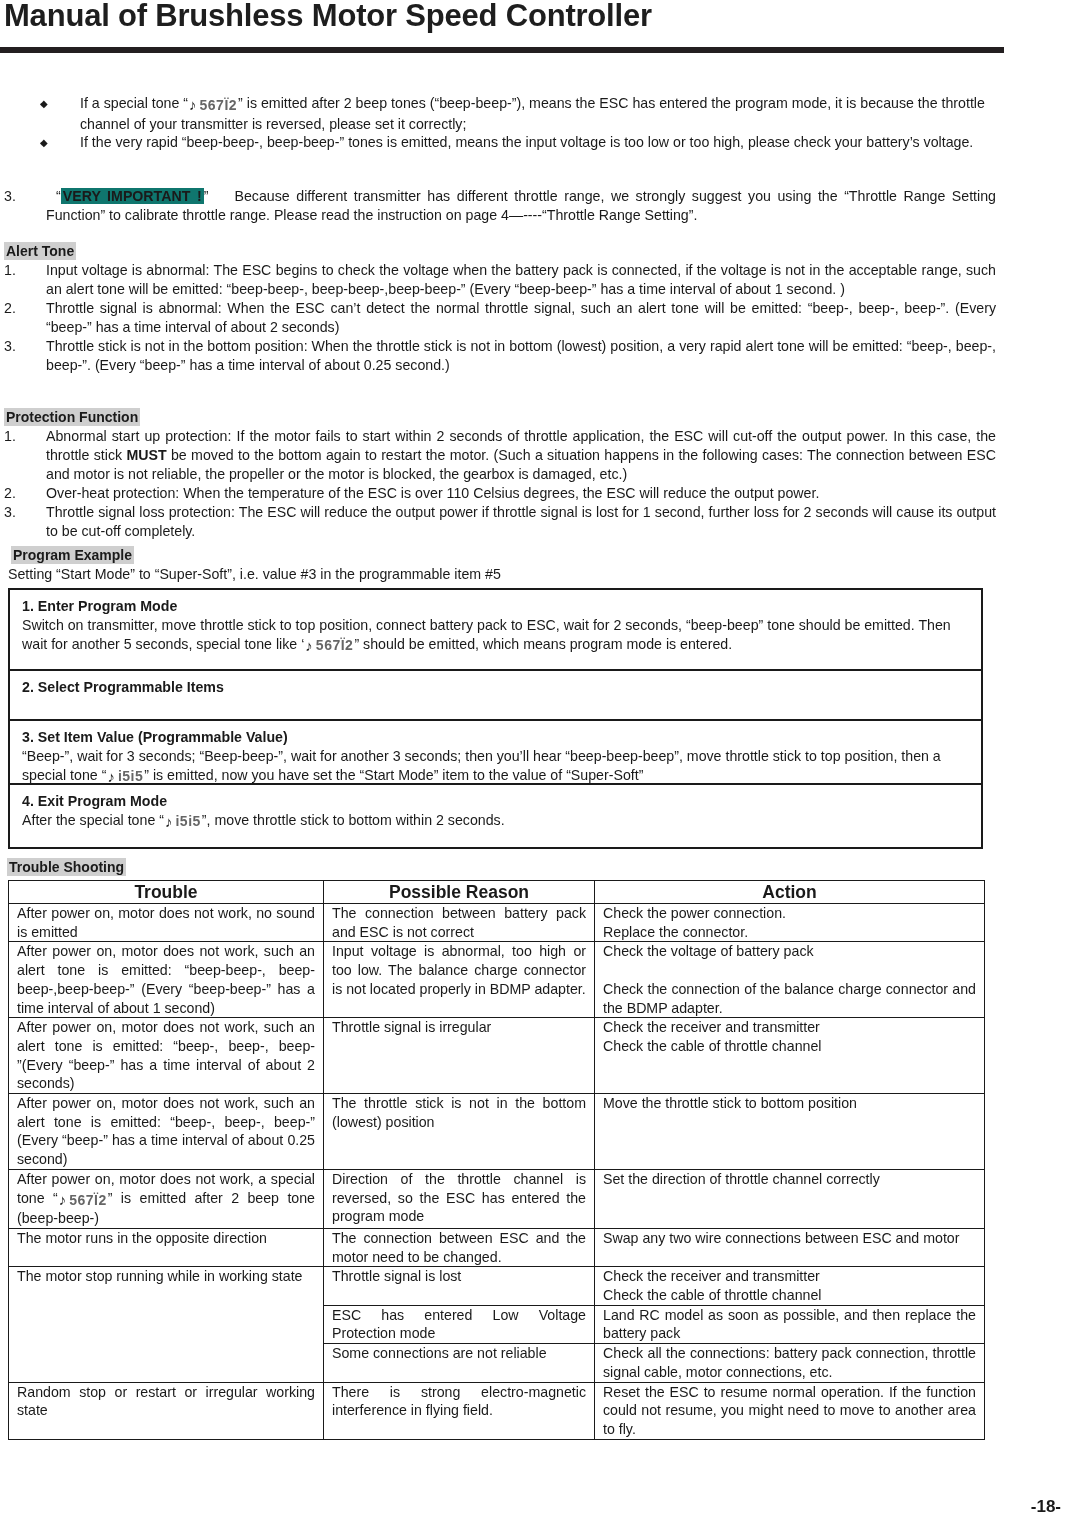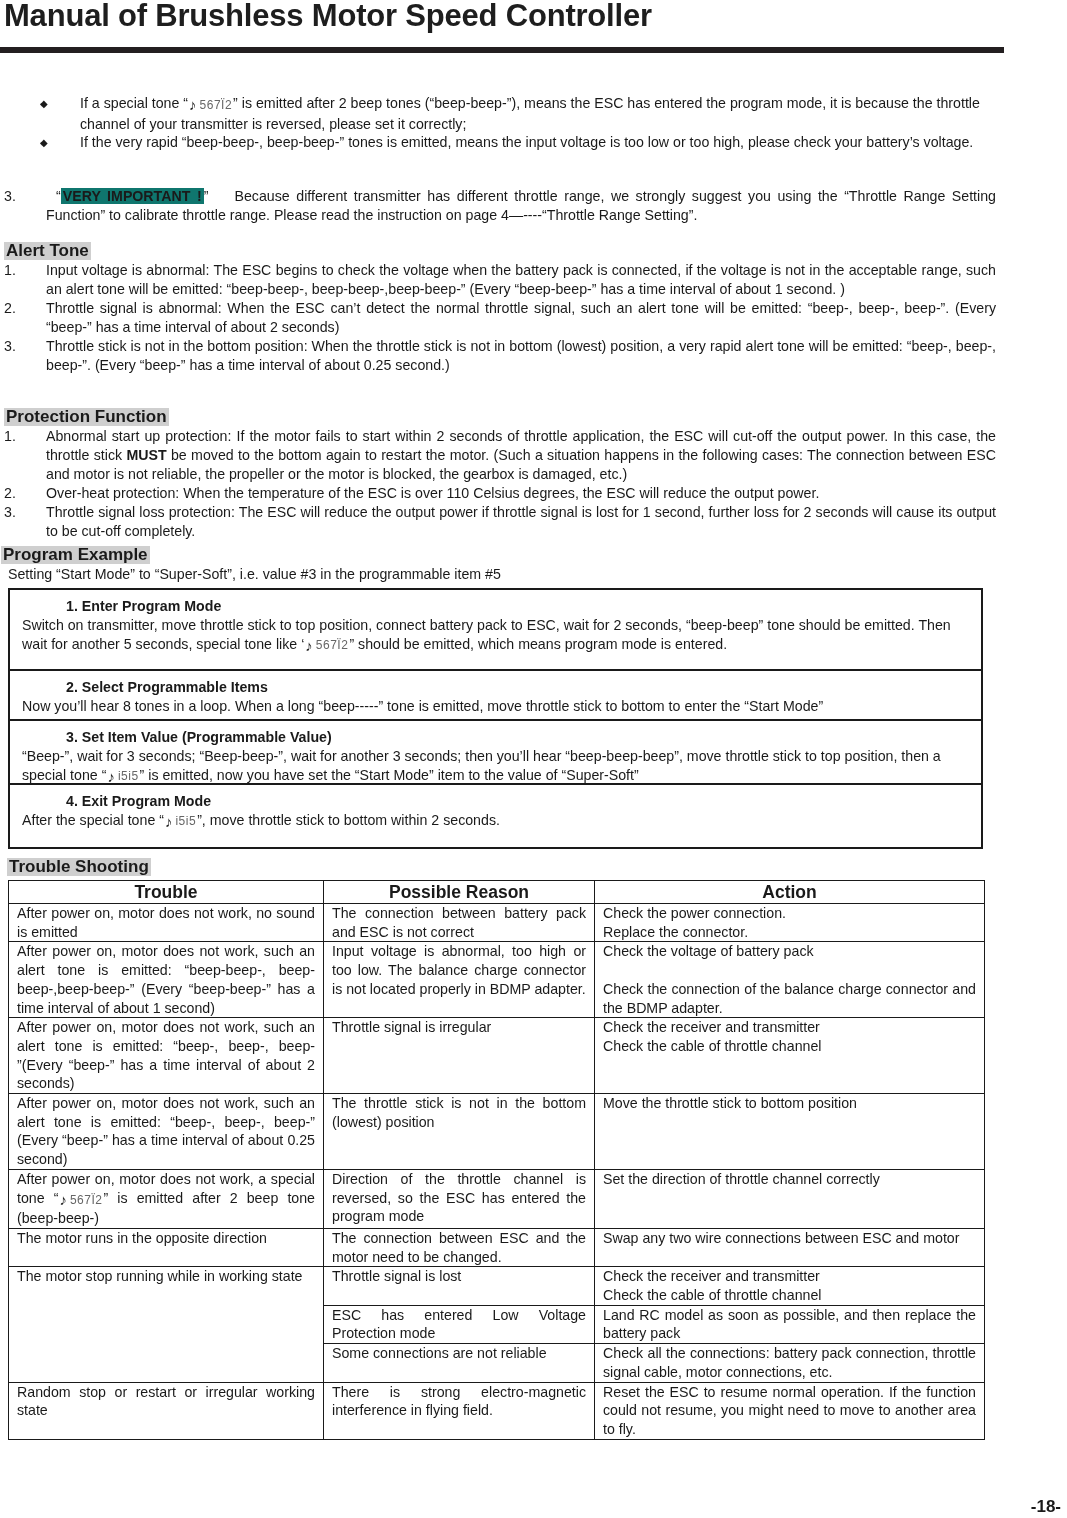--- a/index.html
+++ b/index.html
@@ -13,43 +13,43 @@
   }
   .title-rule { position: absolute; left: 0; top: 47px; width: 1004px; height: 6px; background: #231f20; }
 
   .bullets { position: absolute; left: 40px; top: 94px; width: 960px; }
   .bullet { display: flex; line-height: 18.5px; }
   .bullet .mark { width: 40px; flex: none; font-size: 10px; padding-top: 1px; }
   .bullet .txt { flex: 1; }
 
   .tone { display: inline-flex; align-items: center; vertical-align: -2px; margin: 0 1px; }
   .tone .note { font-size: 15px; font-weight: bold; color: #222; }
-  .tone .digits { font-size: 12px; color: #666; font-weight: normal; letter-spacing: 0.5px; margin-left: 3px; }
+  .tone .digits { font-size: 14px; color: #666; font-weight: bold; letter-spacing: 0.5px; margin-left: 3px; }
 
   .item { display: flex; line-height: 19px; }
   .item .num { width: 42px; flex: none; }
   .item .txt { flex: 1; text-align: justify; }
 
   .important { position: absolute; left: 4px; top: 187px; width: 992px; }
   .hl { background: #0f766e; font-weight: bold; padding: 0 2px; }
 
   .section-head {
     position: absolute; display: inline-block; background: #cfcfcf;
-    font-weight: bold; font-size: 17px; padding: 0 2px; line-height: 18px;
+    font-weight: bold; font-size: 14px; padding: 0 2px; line-height: 18px;
   }
   .list { position: absolute; left: 4px; width: 992px; }
 
   .example-sub { position: absolute; left: 8px; top: 565px; line-height: 18px; }
   .prog-box {
     position: absolute; left: 8px; top: 588px; width: 975px;
     border: 2px solid #1a1a1a; border-right-width: 2px; box-sizing: border-box;
   }
   .step { padding: 7px 10px 6px 12px; line-height: 19px; border-bottom: 2px solid #1a1a1a; }
   .step:last-child { border-bottom: none; }
-  .step .st-title { font-weight: bold; margin-left: 44px; }
+  .step .st-title { font-weight: bold; }
   .step.s1 { height: 81px; box-sizing: border-box; }
   .step.s2 { height: 50px; box-sizing: border-box; }
   .step.s3 { height: 64px; box-sizing: border-box; }
   .step.s4 { height: 62px; box-sizing: border-box; }
 
   table.trouble {
     position: absolute; left: 8px; top: 880px; width: 977px;
     border-collapse: collapse; font-size: 14.2px; line-height: 18.7px; border-radius: 18px;
   }
   table.trouble th, table.trouble td { border: 1px solid #1a1a1a; vertical-align: top; padding: 0 8px; }
@@ -113,33 +113,32 @@
   <div class="item">
       <span class="num">2.</span>
       <span class="txt">Over-heat protection: When the temperature of the ESC is over 110 Celsius degrees, the ESC will reduce the output power.</span>
     </div>
   <div class="item">
       <span class="num">3.</span>
       <span class="txt">Throttle signal loss protection: The ESC will reduce the output power if throttle signal is lost for 1 second, further loss for 2 seconds will cause its output to be cut-off completely.</span>
     </div>
 </div>
 
-<div class="section-head" style="left:1px;top:546px;">Program Example</div>
+<div class="section-head" style="left:11px;top:546px;">Program Example</div>
 <div class="example-sub">Setting “Start Mode” to “Super-Soft”, i.e. value #3 in the programmable item #5</div>
 <div class="prog-box">
   <div class="step s1">
     <div class="st-title">1. Enter Program Mode</div>
     <div><span>Switch on transmitter, move throttle stick to top position, connect battery pack to ESC, wait for 2 seconds, “beep-beep” tone should be emitted. Then wait for another 5 seconds, special tone like ‘</span><span class="tone">
           <span class="note">♪</span>
           <span class="digits">567Ï2</span>
         </span><span>” should be emitted, which means program mode is entered.</span></div>
   </div>
   <div class="step s2">
     <div class="st-title">2. Select Programmable Items</div>
-    <div>Now you’ll hear 8 tones in a loop. When a long “beep-----” tone is emitted, move throttle stick to bottom to enter the “Start Mode”</div>
   </div>
   <div class="step s3">
     <div class="st-title">3. Set Item Value (Programmable Value)</div>
     <div><span>“Beep-”, wait for 3 seconds; “Beep-beep-”, wait for another 3 seconds; then you’ll hear “beep-beep-beep”, move throttle stick to top position, then a special tone “</span><span class="tone">
           <span class="note">♪</span>
           <span class="digits">i5i5</span>
         </span><span>” is emitted, now you have set the “Start Mode” item to the value of “Super-Soft”</span></div>
   </div>
   <div class="step s4">
     <div class="st-title">4. Exit Program Mode</div>

